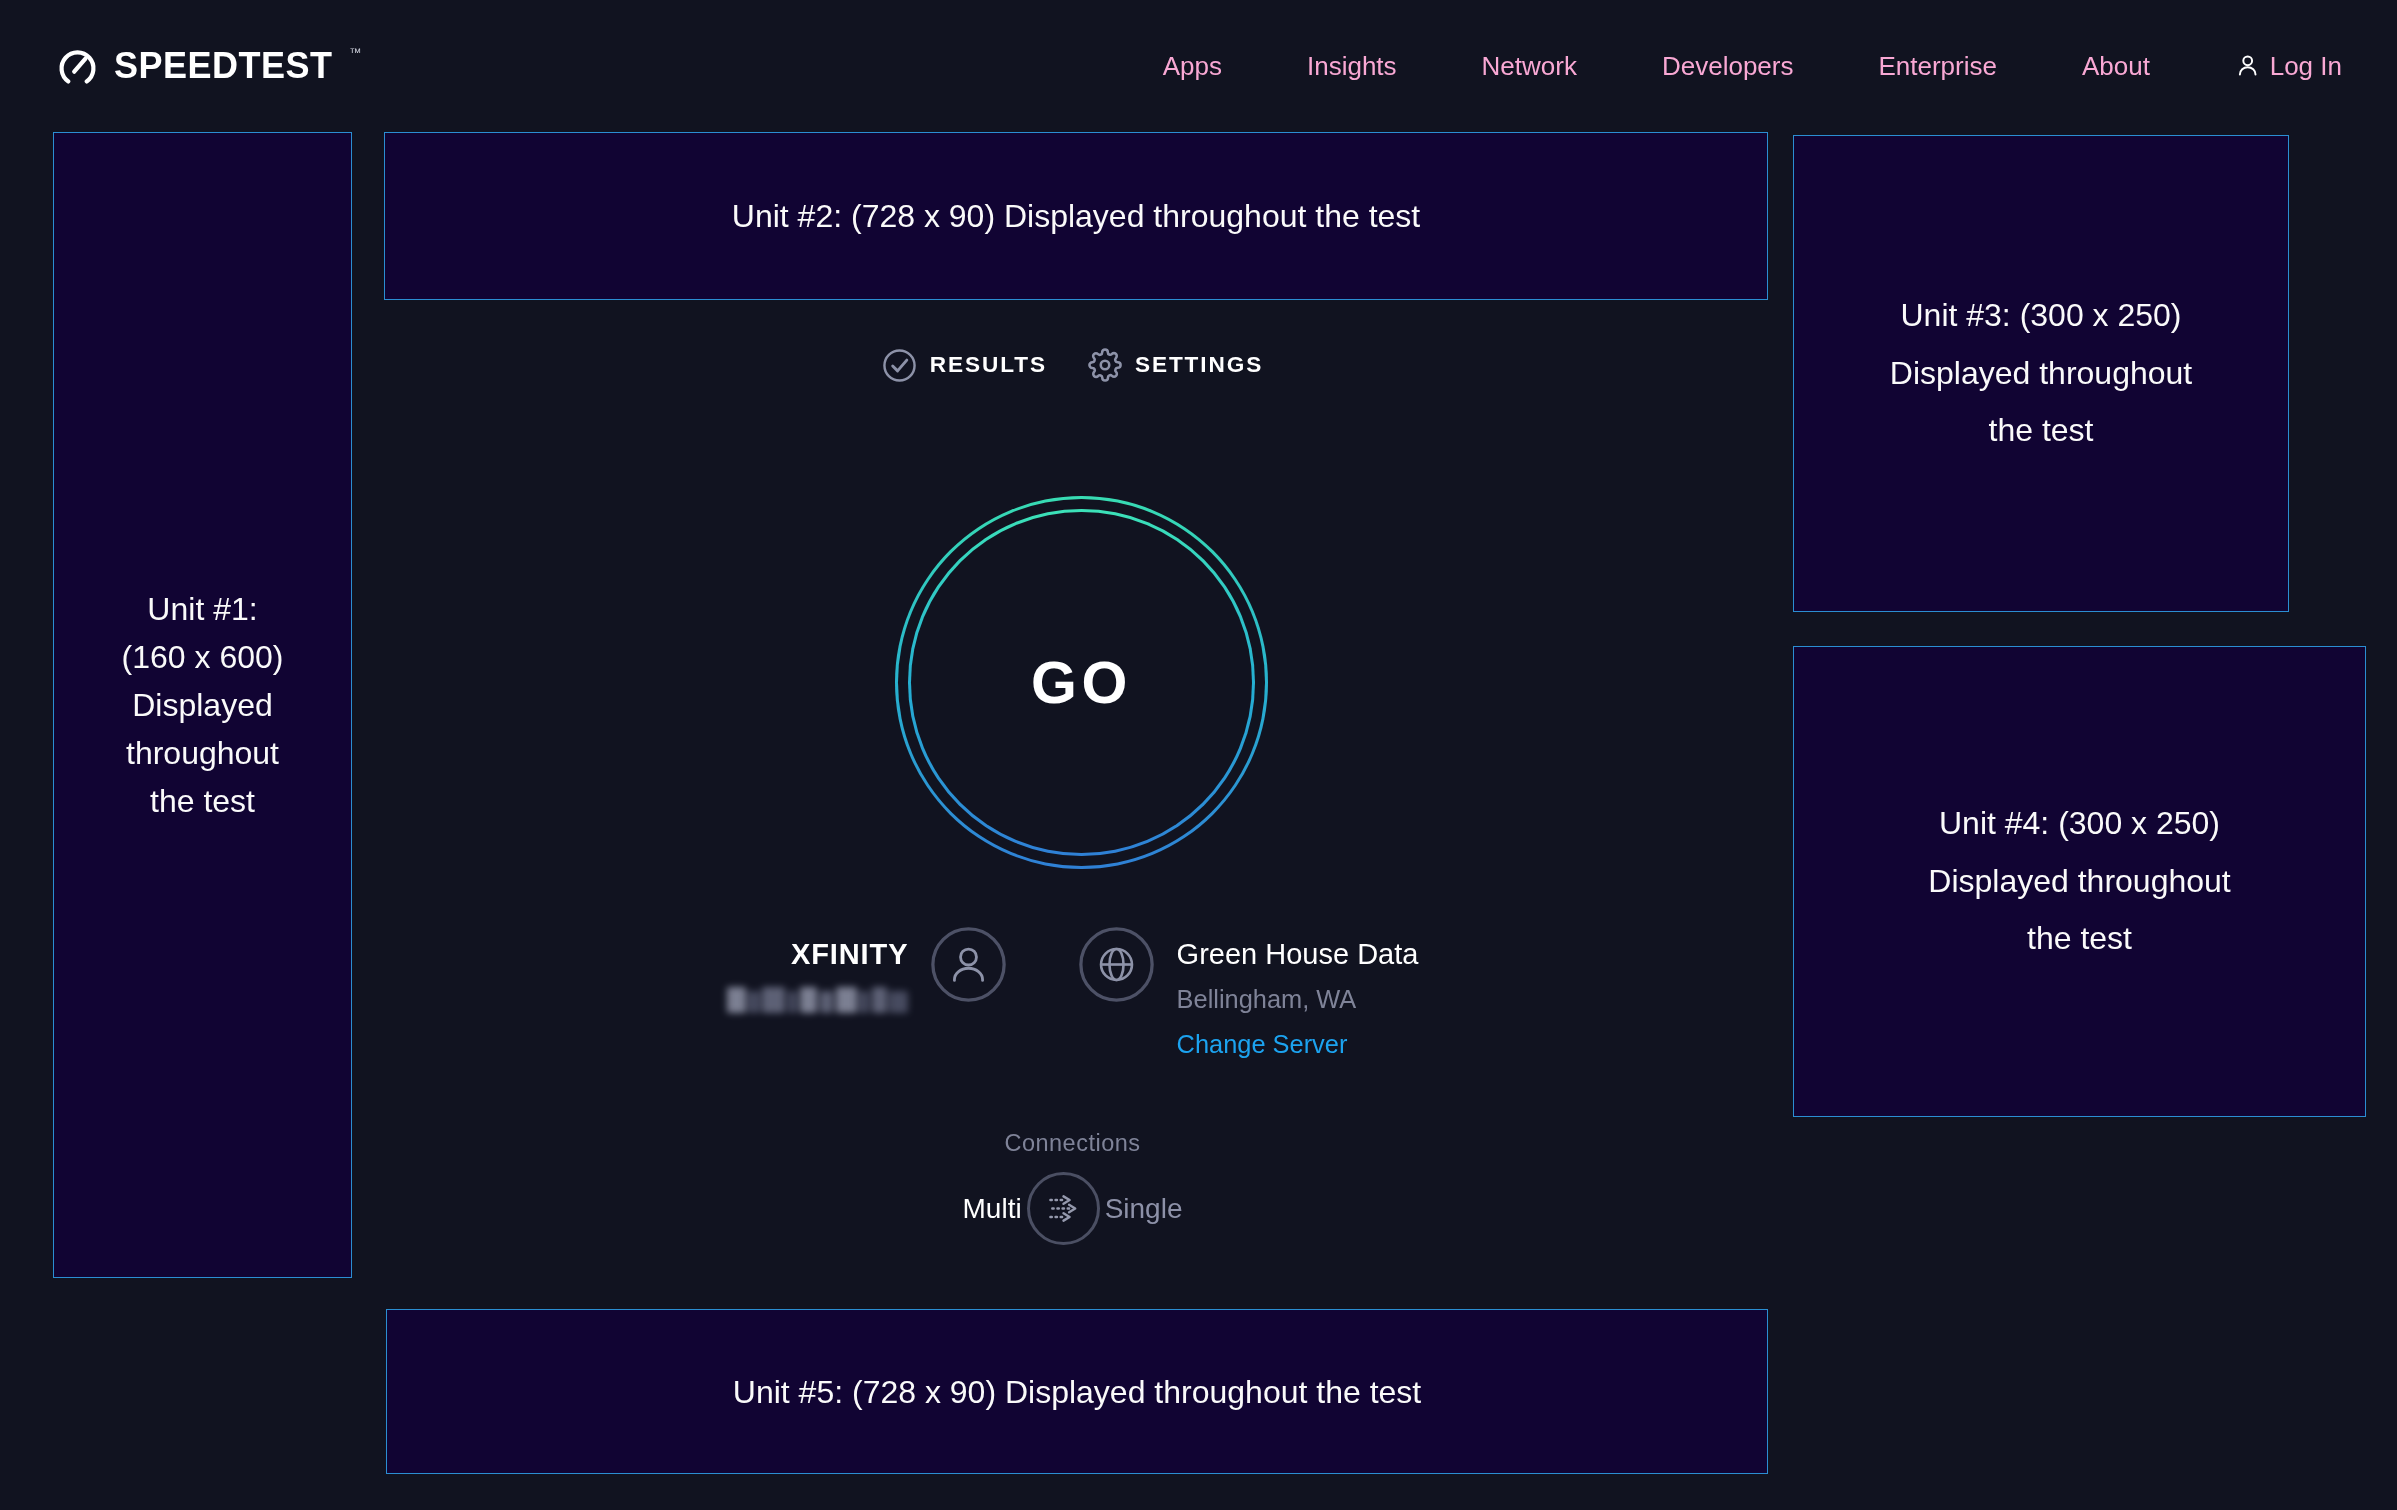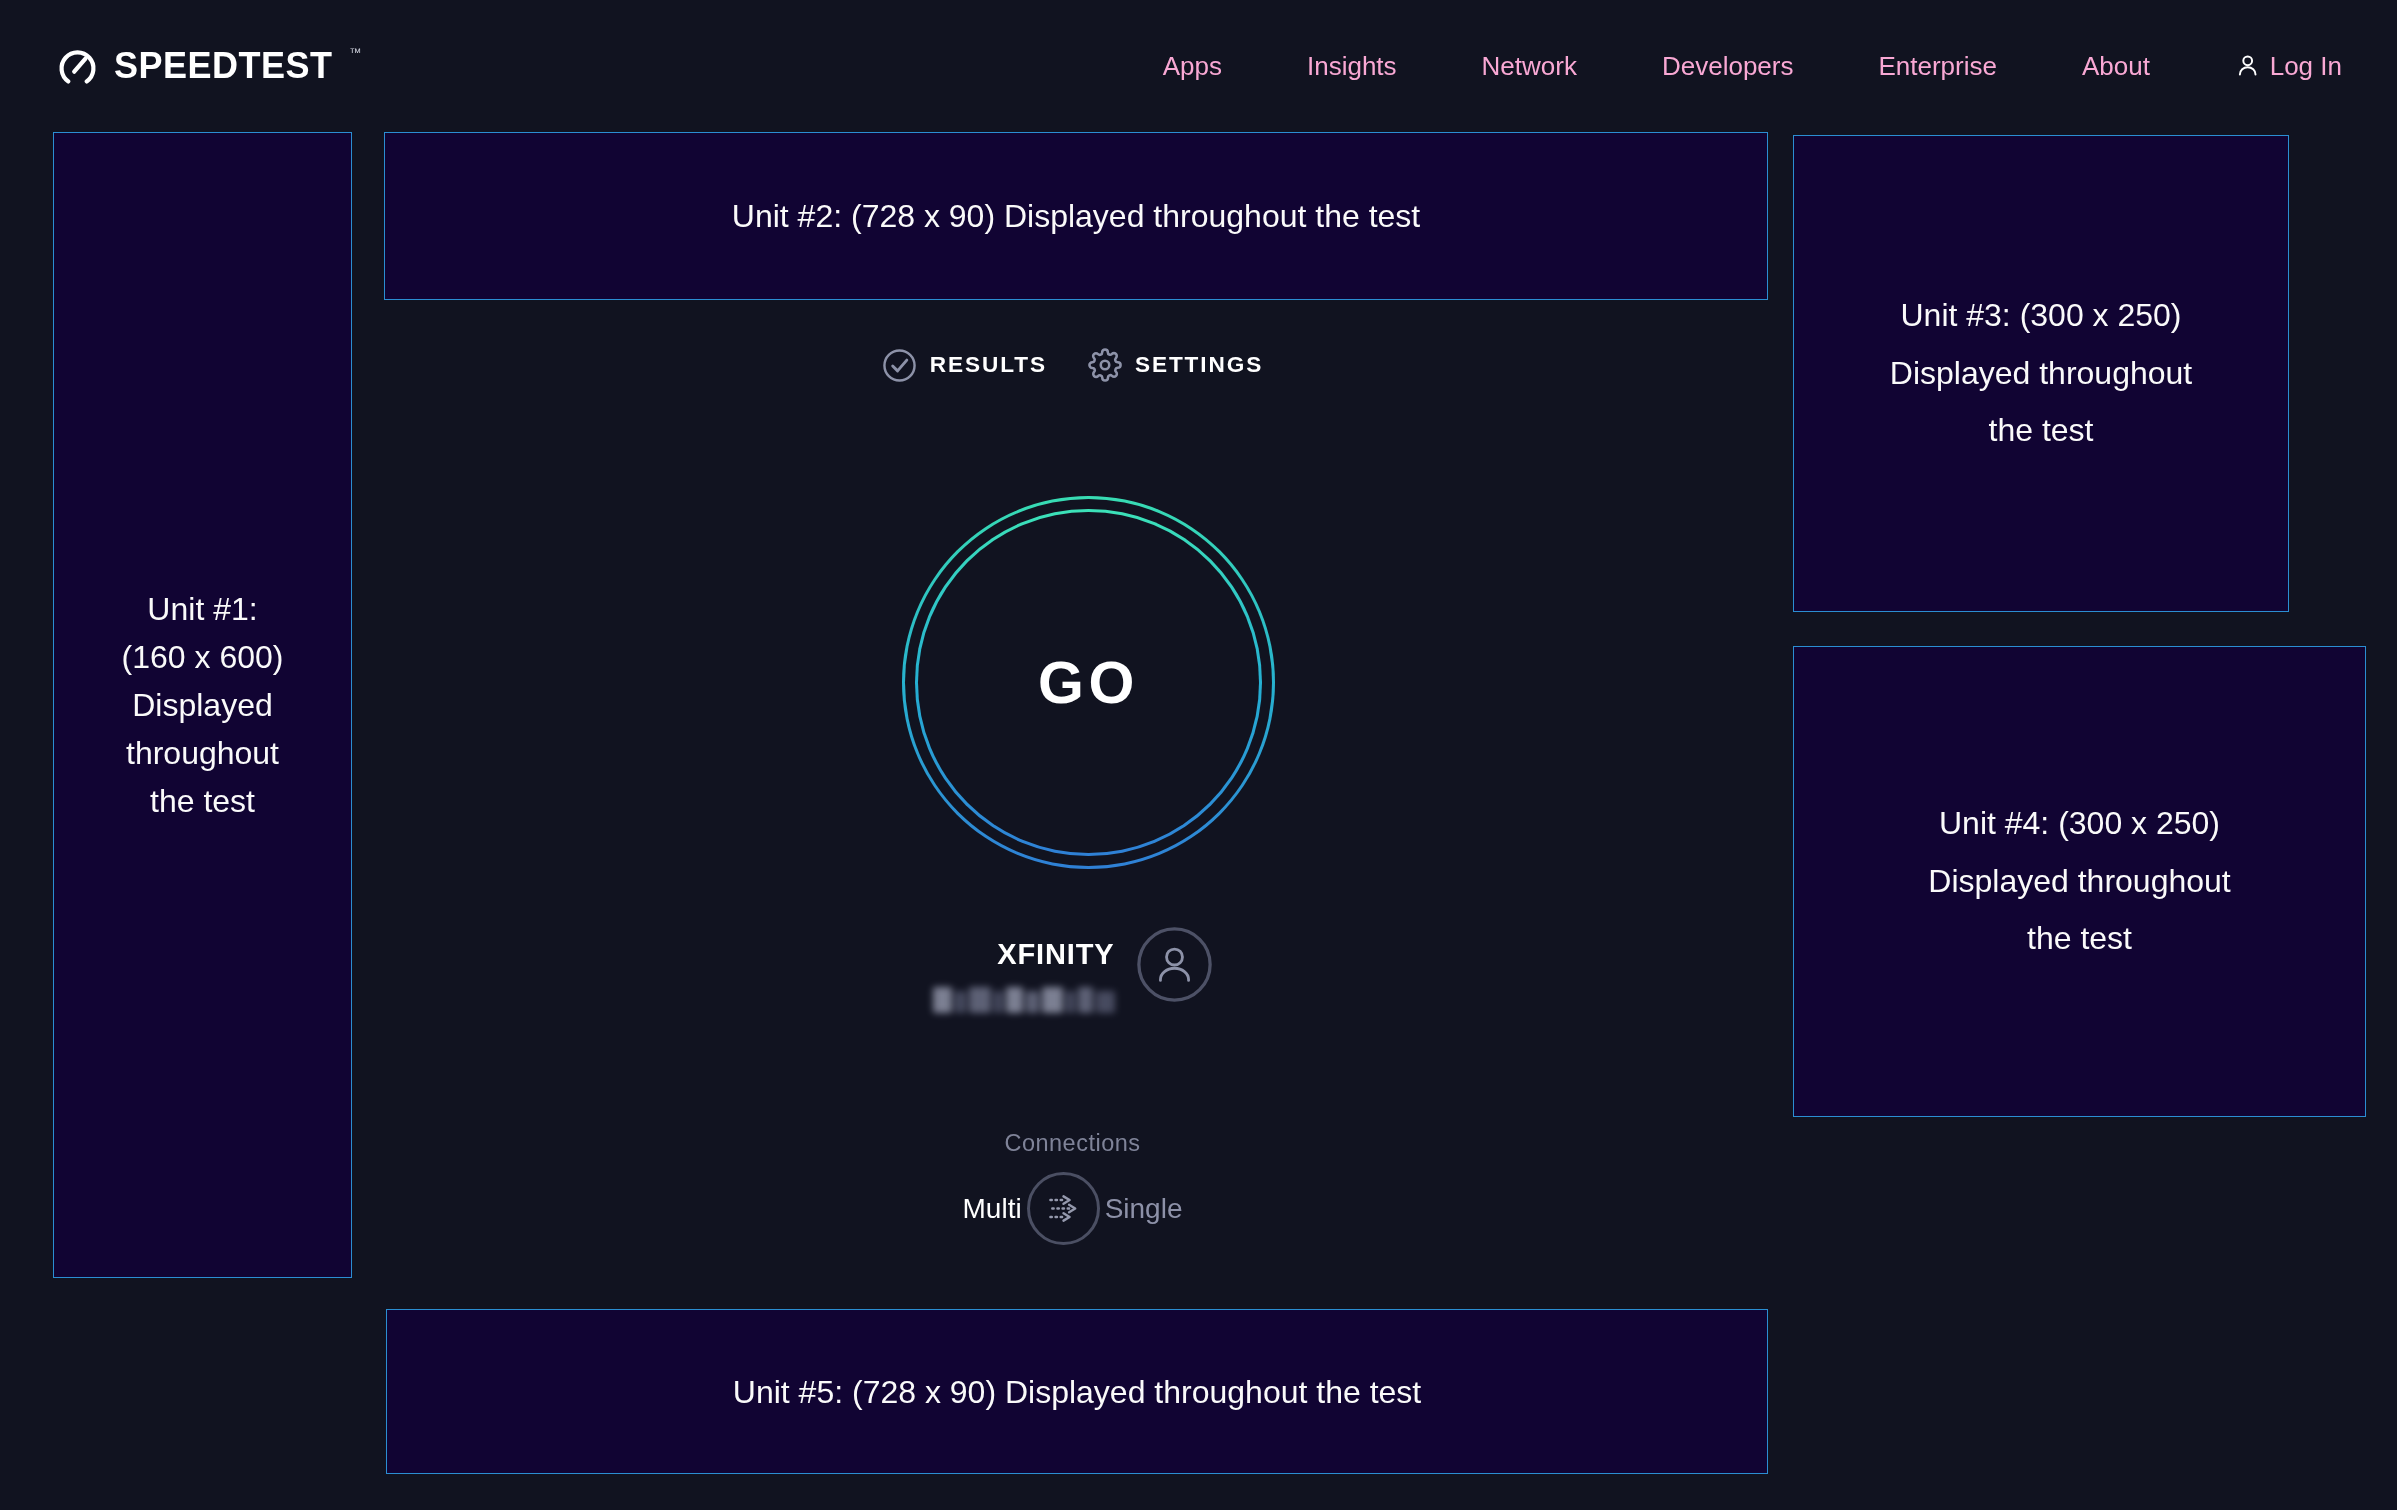--- a/index.html
+++ b/index.html
@@ -41,21 +41,21 @@
   .main { position:absolute; left:352px; top:132px; width:1441px; height:1356px; }
 
   .tabs {
     position:absolute; left:0; top:213px; width:100%; height:40px;
     display:flex; align-items:center; justify-content:center; gap:41px;
   }
   .tab { display:flex; align-items:center; gap:13px; cursor:pointer; }
   .tab-label { font-size:22.6px; font-weight:700; letter-spacing:1.9px; color:#fff; }
 
   
-  .go-wrap { position:absolute; left:16px; top:364px; width:100%; display:flex; justify-content:center; }
+  .go-wrap { position:absolute; left:9px; top:364px; width:100%; display:flex; justify-content:center; }
   .go-ring-outer {
     width:373px; height:373px; border-radius:50%; padding:2.8px; cursor:pointer;
     background:linear-gradient(180deg,#38dcb3 0%, #27b0cf 52%, #2f80d6 100%);
   }
   .go-gap { width:100%; height:100%; border-radius:50%; background:#111320; padding:10.4px; }
   .go-ring-inner {
     width:100%; height:100%; border-radius:50%; padding:2.8px;
     background:linear-gradient(180deg,#3ce2b8 0%, #25aed3 52%, #2f80d6 100%);
   }
   .go-core {
@@ -216,20 +216,35 @@
           </div>
         </div>
         <span>
           <svg width="75" height="75" viewBox="0 0 80 80" fill="none">
             <circle cx="40" cy="40" r="38" stroke="#4d5166" stroke-width="3.5"></circle>
             <circle cx="40" cy="32" r="8.5" stroke="#8d92a8" stroke-width="3"></circle>
             <path d="M25 57 v-1 a15 12 0 0 1 30 0 v1" stroke="#8d92a8" stroke-width="3" stroke-linecap="round"></path>
           </svg>
         </span>
       </div>
+      <div class="server-group">
+        <span>
+          <svg width="75" height="75" viewBox="0 0 80 80" fill="none">
+            <circle cx="40" cy="40" r="38" stroke="#4d5166" stroke-width="3.5"></circle>
+            <circle cx="40" cy="40" r="16.5" stroke="#8d92a8" stroke-width="2.8"></circle>
+            <ellipse cx="40" cy="40" rx="7.5" ry="16.5" stroke="#8d92a8" stroke-width="2.8"></ellipse>
+            <path d="M23.5 40 H56.5" stroke="#8d92a8" stroke-width="2.8"></path>
+          </svg>
+        </span>
+        <div class="server-text">
+          <div class="server-name">Green House Data</div>
+          <div class="server-loc">Bellingham, WA</div>
+          <div class="server-change">Change Server</div>
+        </div>
+      </div>
     </div>
 
     <div class="conn-label">Connections</div>
     <div class="conn-row">
       <span class="conn-multi">Multi</span>
       <div class="conn-toggle">
         <span>
           <svg width="43" height="43" viewBox="0 0 46 46" fill="none" stroke="#9599ad" stroke-width="2.6" stroke-linecap="round" stroke-linejoin="round">
             <path d="M9 14 H24" stroke-dasharray="1.5 4"></path>
             <path d="M23 10 l6.5 4 -6.5 4" fill="none"></path>

